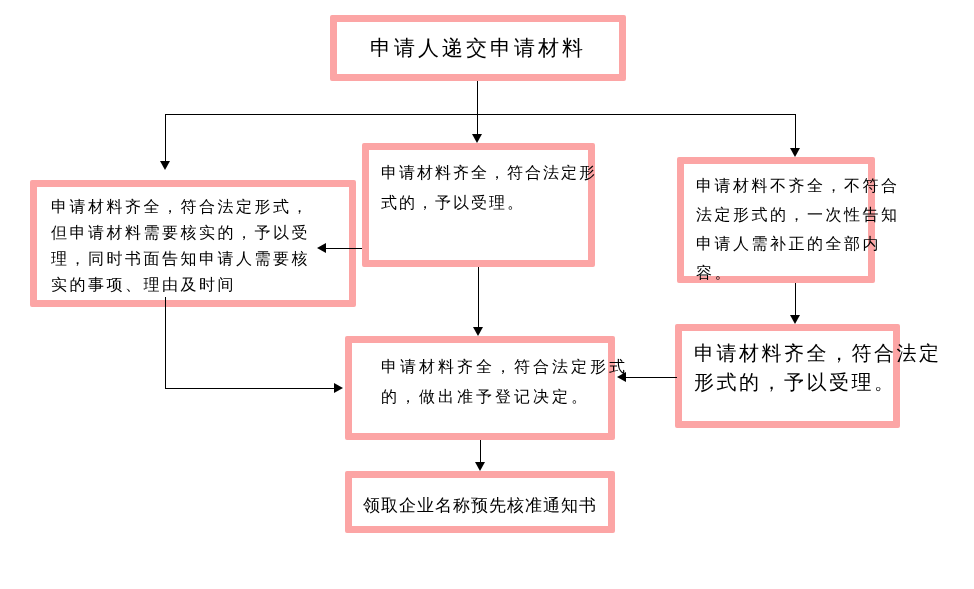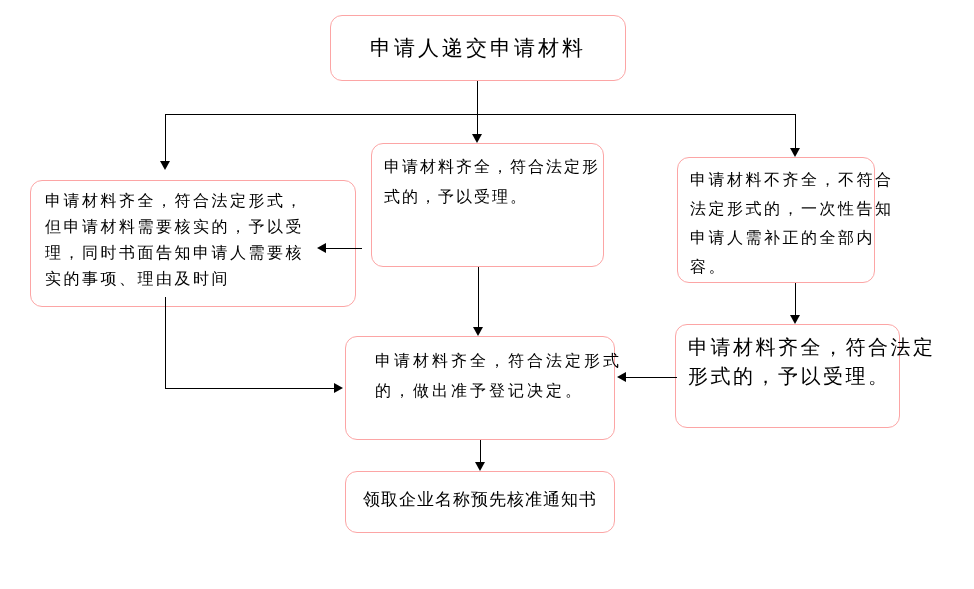--- a/index.html
+++ b/index.html
@@ -13,41 +13,41 @@
     height: 589px;
     background: #ffffff;
     font-family: "DejaVu Sans", "Liberation Sans", sans-serif;
     color: #000000;
     overflow: hidden;
   }
   .node {
     position: absolute;
     box-sizing: border-box;
     background: #ffffff;
-    border: 1px solid #fca5a5;
-    border-radius: 12px;
+    border: 7px solid #fca5a5;
+    border-radius: 2px;
     color: #000000;
   }
   .node .tl {
     white-space: nowrap;
   }
   #node-top {
     left: 330px; top: 15px; width: 296px; height: 66px;
     display: flex; align-items: center; justify-content: center;
     font-size: 21px; letter-spacing: 3px;
   }
   #node-left {
     left: 30px; top: 180px; width: 326px; height: 127px;
     padding: 7px 0 0 14px;
     font-size: 16px; line-height: 26px; letter-spacing: 2.5px;
   }
   #node-middle {
     left: 362px; top: 143px; width: 233px; height: 124px;
     padding: 8px 0 0 12px;
-    font-size: 16px; line-height: 30px; letter-spacing: 2px; margin-left: 9px;
+    font-size: 16px; line-height: 30px; letter-spacing: 2px;
   }
   #node-right {
     left: 677px; top: 157px; width: 198px; height: 126px;
     padding: 7px 0 0 12px;
     font-size: 16px; line-height: 29px; letter-spacing: 2.5px;
   }
   #node-right-lower {
     left: 675px; top: 324px; width: 225px; height: 104px;
     padding: 8px 0 0 12px;
     font-size: 20px; line-height: 29px; letter-spacing: 2.5px;

